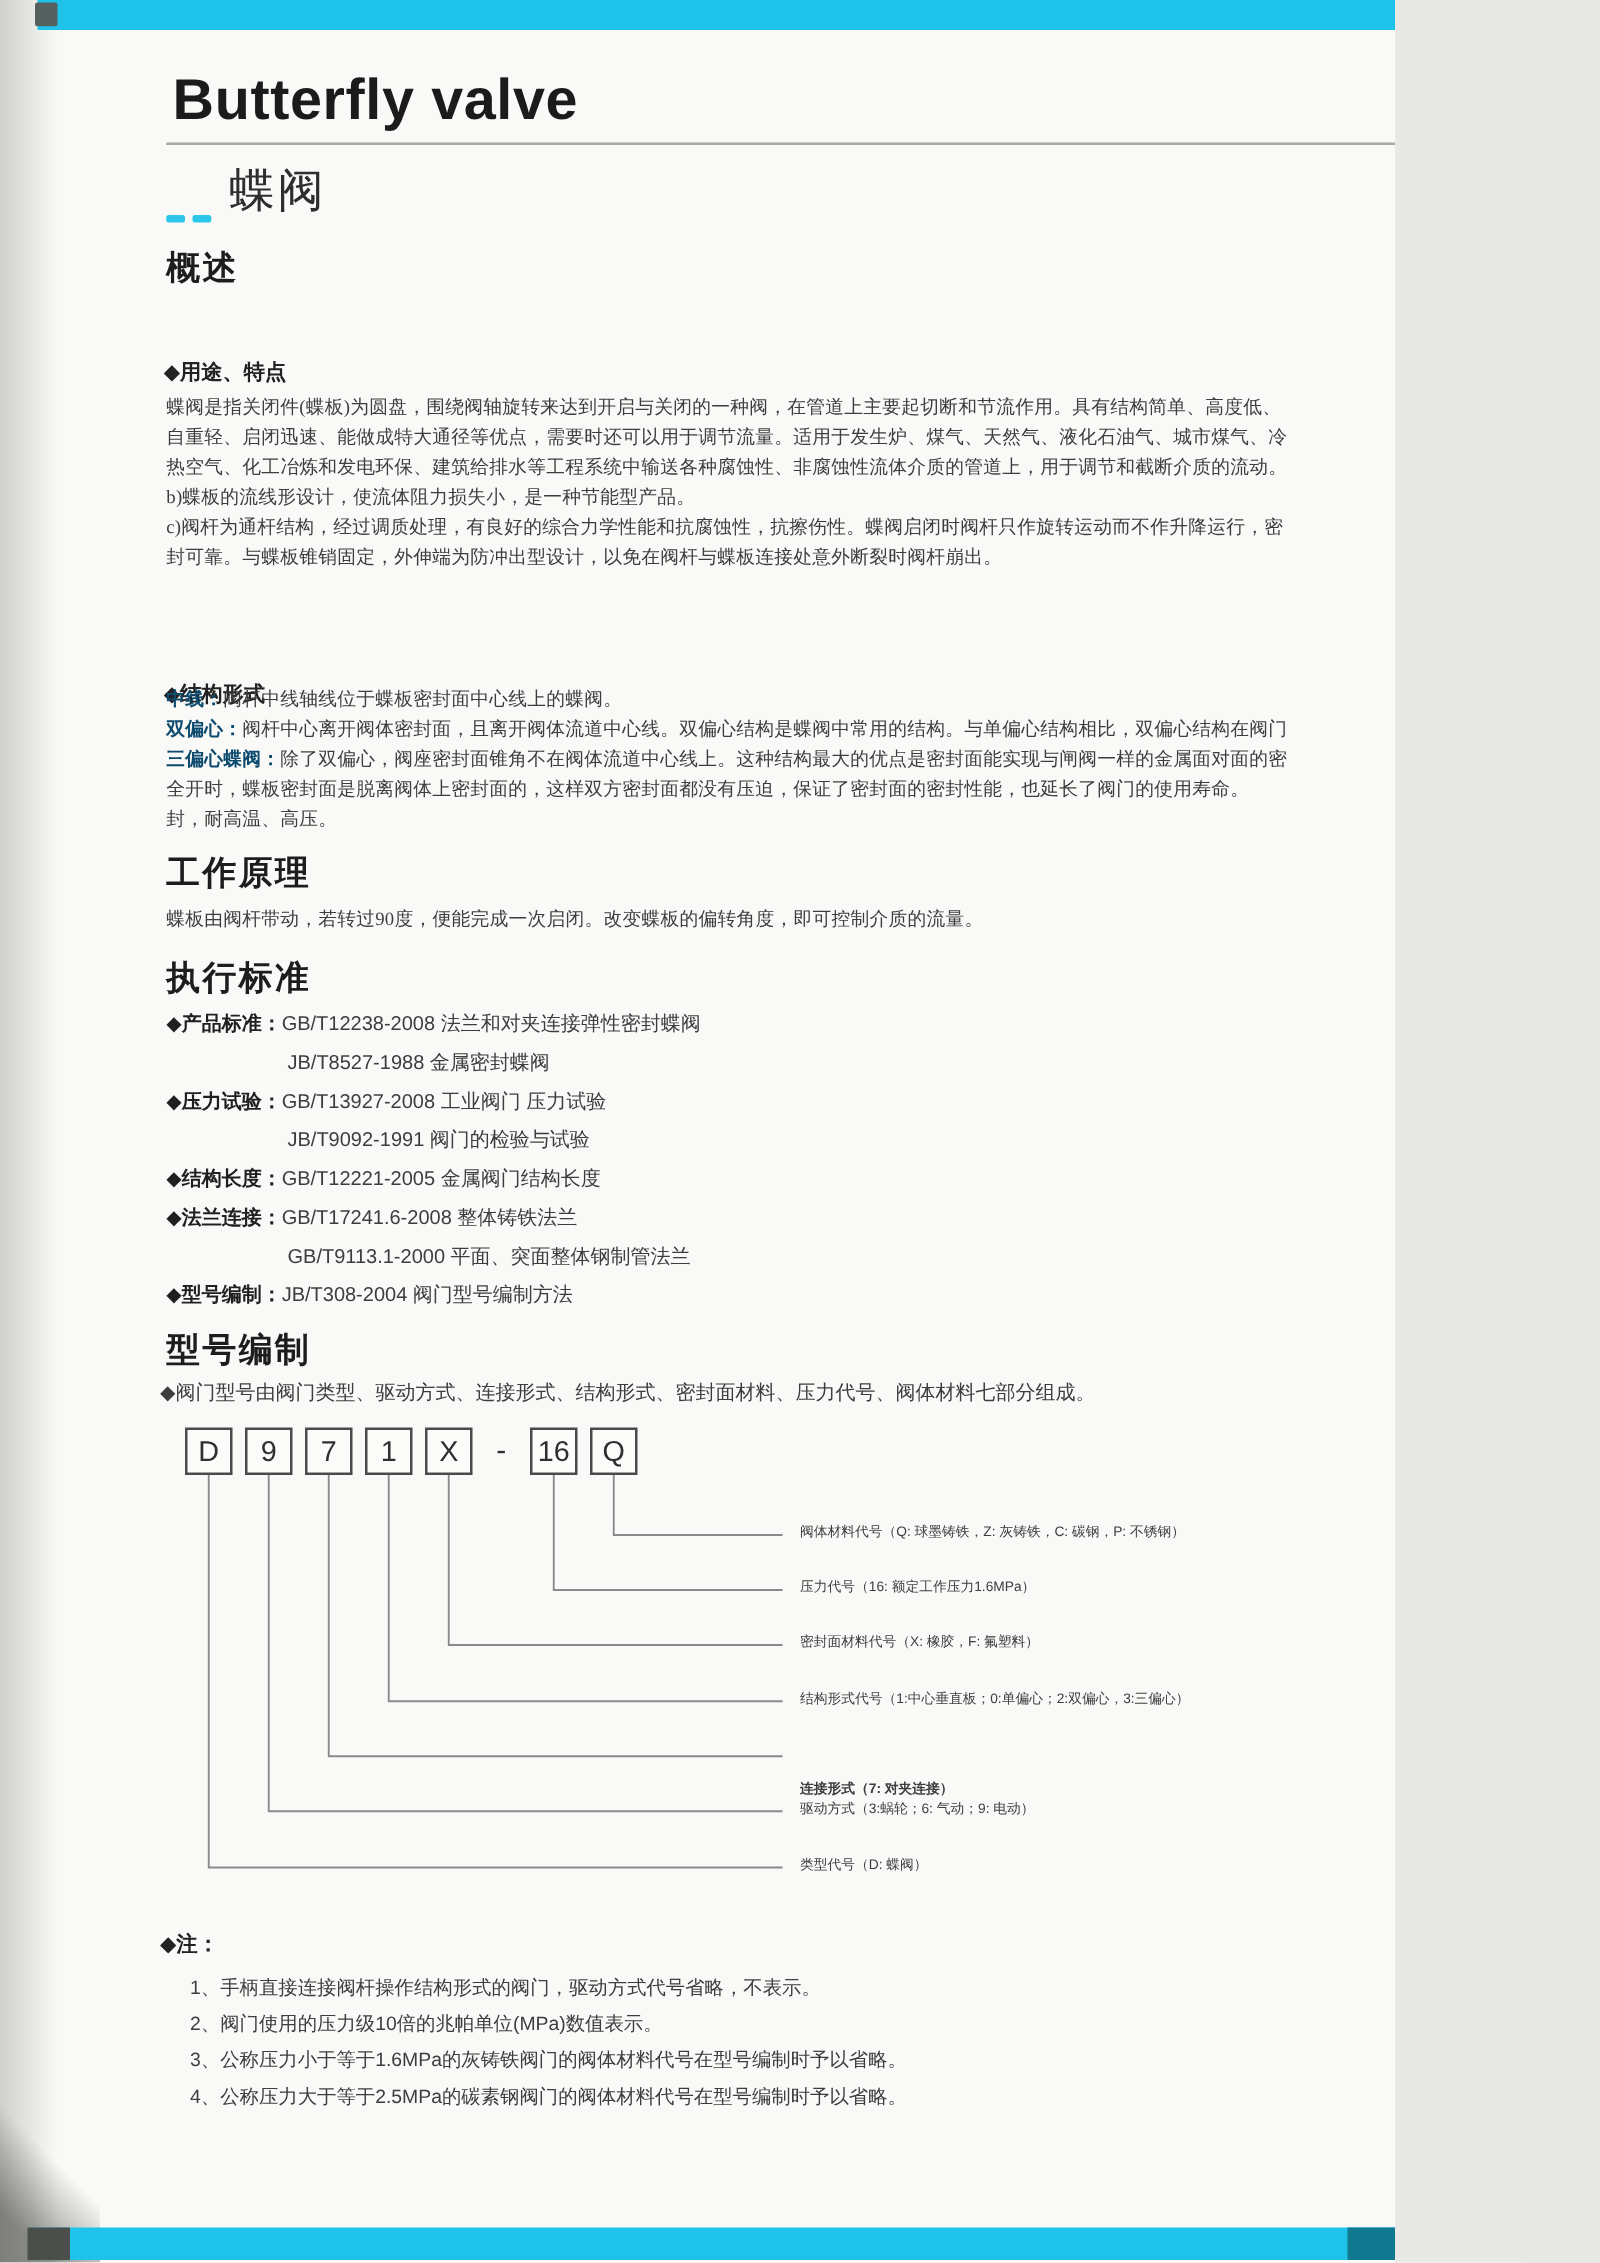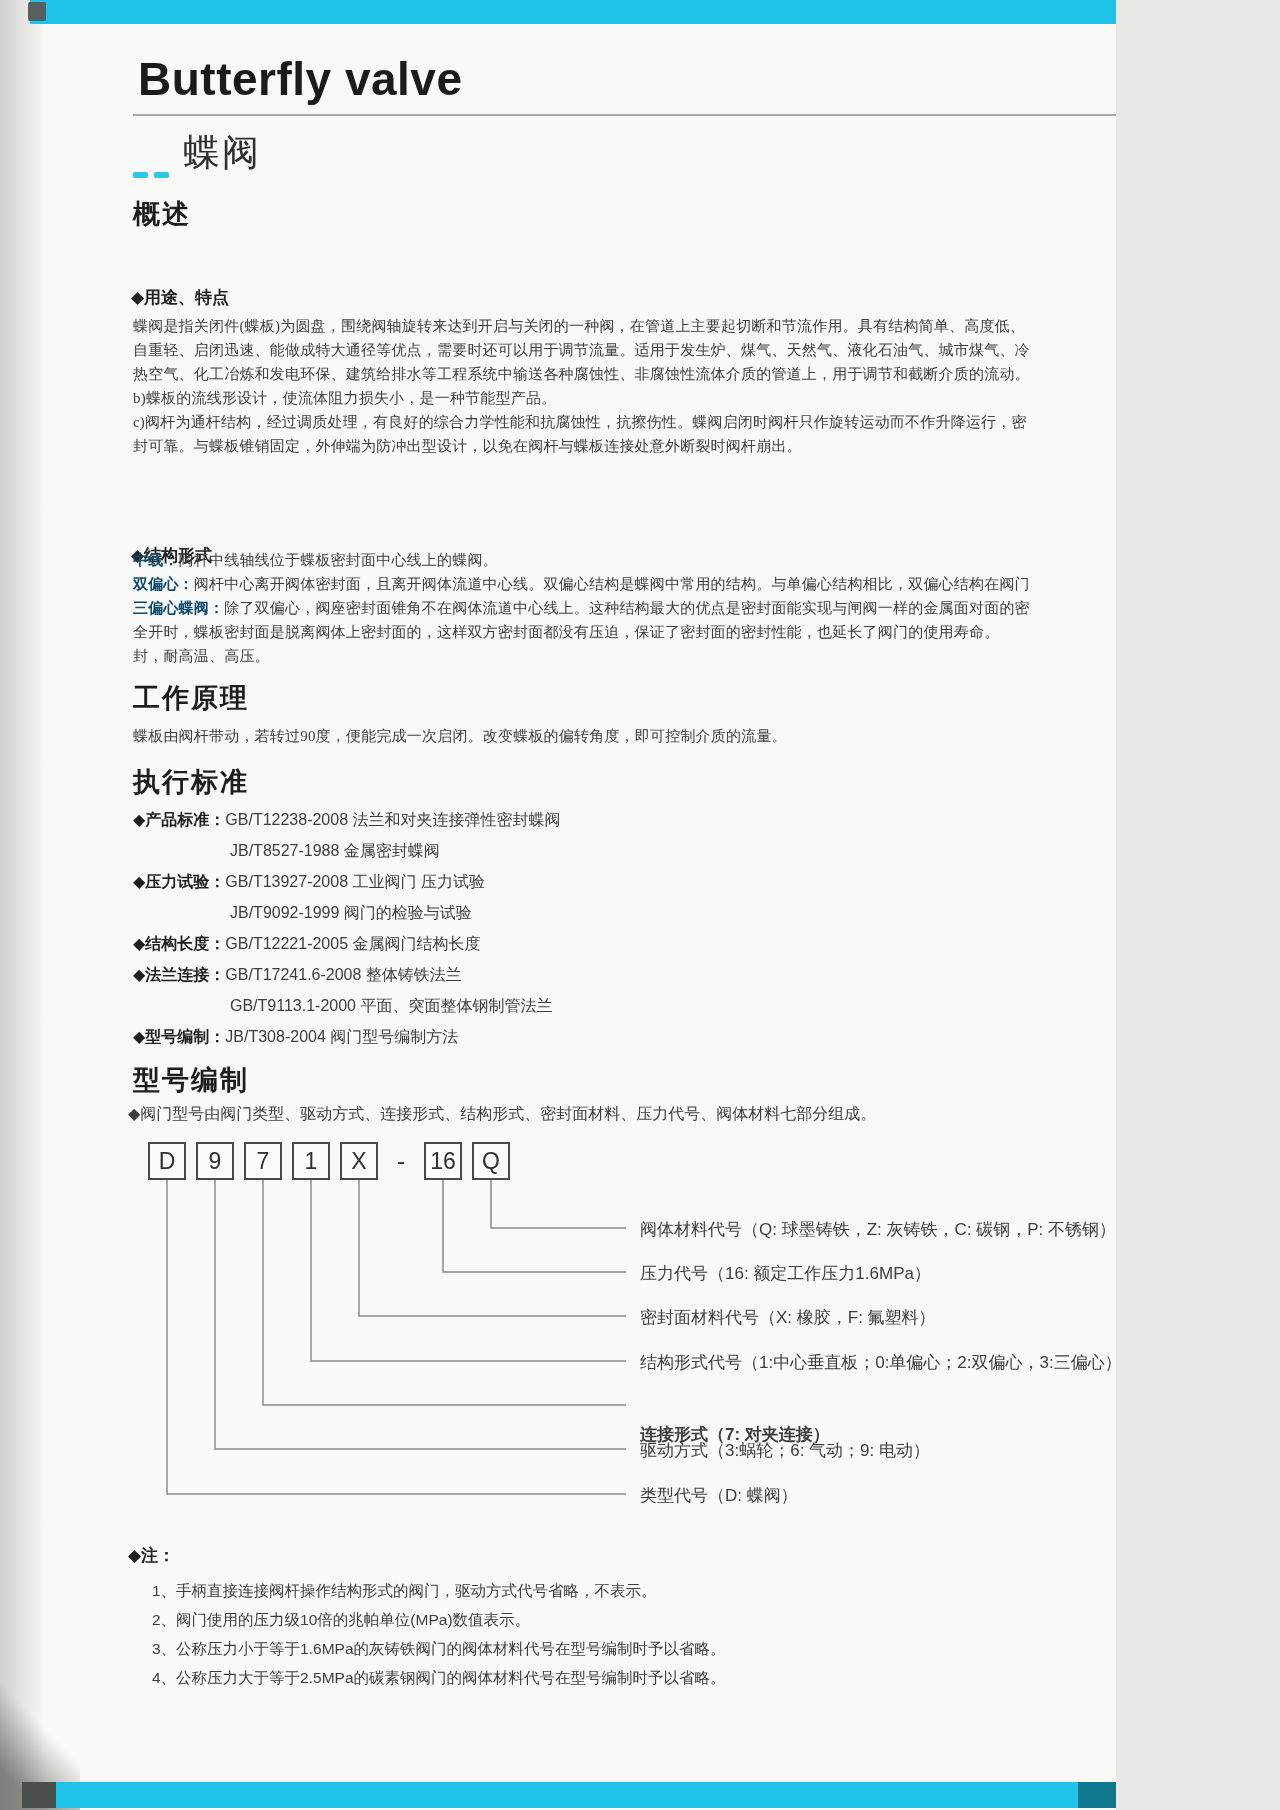--- a/index.html
+++ b/index.html
@@ -49,21 +49,21 @@
   .sline{font-size:16px;line-height:31px;white-space:nowrap;color:#3d3d3d;}
   .sline b{color:#1f1f1f;}
   .sline.cont{padding-left:97px;}
   
   .model-intro{position:absolute;left:128px;top:1104px;font-size:16px;color:#3d3d3d;white-space:nowrap;}
   .code-row{position:absolute;left:148px;top:1142px;display:flex;gap:10px;align-items:center;}
   .code-box{width:34px;height:34px;border:2px solid #4a4a4a;background:#fbfbf9;
     display:flex;align-items:center;justify-content:center;font-size:23px;color:#2f2f2f;}
   .code-dash{width:26px;text-align:center;font-size:24px;color:#2f2f2f;}
   .callout-svg{position:absolute;left:0;top:1180px;}
-  .callout{position:absolute;left:640px;height:20px;font-size:17px;color:#3d3d3d;white-space:nowrap;}
+  .callout{position:absolute;left:640px;height:20px;font-size:11px;color:#3d3d3d;white-space:nowrap;}
   .c0{top:1218px;} .c1{top:1262px;} .c2{top:1306px;} .c3{top:1351px;}
   .c4{top:1423px;font-weight:bold;} .c5{top:1439px;} .c6{top:1484px;}
   
   .note-h{position:absolute;left:128px;top:1544px;font-size:17px;font-weight:bold;color:#222;}
   .note-lines{position:absolute;left:152px;top:1576px;}
   .nline{font-size:15.5px;line-height:29px;color:#3d3d3d;white-space:nowrap;}
   
   .side-tab{position:absolute;left:1186px;top:208px;width:94px;height:712px;background:#1fc3e9;}
   .tab-label{position:absolute;left:50%;top:580px;transform:translate(-50%,-50%) rotate(90deg);
     white-space:nowrap;color:#fff;font-size:27px;letter-spacing:5px;font-weight:bold;}
@@ -111,21 +111,21 @@
   </div>
 
   <h2 class="h2 h-wp">工作原理</h2>
   <div class="tline wp-text">蝶板由阀杆带动，若转过90度，便能完成一次启闭。改变蝶板的偏转角度，即可控制介质的流量。</div>
 
   <h2 class="h2 h-std">执行标准</h2>
   <div class="tblock std-lines">
     <div class="sline"><b>◆产品标准：</b><span>GB/T12238-2008 法兰和对夹连接弹性密封蝶阀</span></div>
     <div class="sline cont"><b></b><span>JB/T8527-1988 金属密封蝶阀</span></div>
     <div class="sline"><b>◆压力试验：</b><span>GB/T13927-2008 工业阀门 压力试验</span></div>
-    <div class="sline cont"><b></b><span>JB/T9092-1999 阀门的检验与试验</span></div>
+    <div class="sline cont"><b></b><span>JB/T9092-1991 阀门的检验与试验</span></div>
     <div class="sline"><b>◆结构长度：</b><span>GB/T12221-2005 金属阀门结构长度</span></div>
     <div class="sline"><b>◆法兰连接：</b><span>GB/T17241.6-2008 整体铸铁法兰</span></div>
     <div class="sline cont"><b></b><span>GB/T9113.1-2000 平面、突面整体钢制管法兰</span></div>
     <div class="sline"><b>◆型号编制：</b><span>JB/T308-2004 阀门型号编制方法</span></div>
   </div>
 
   <h2 class="h2 h-model">型号编制</h2>
   <div class="model-intro">◆阀门型号由阀门类型、驱动方式、连接形式、结构形式、密封面材料、压力代号、阀体材料七部分组成。</div>
 
   <div class="code-row">

